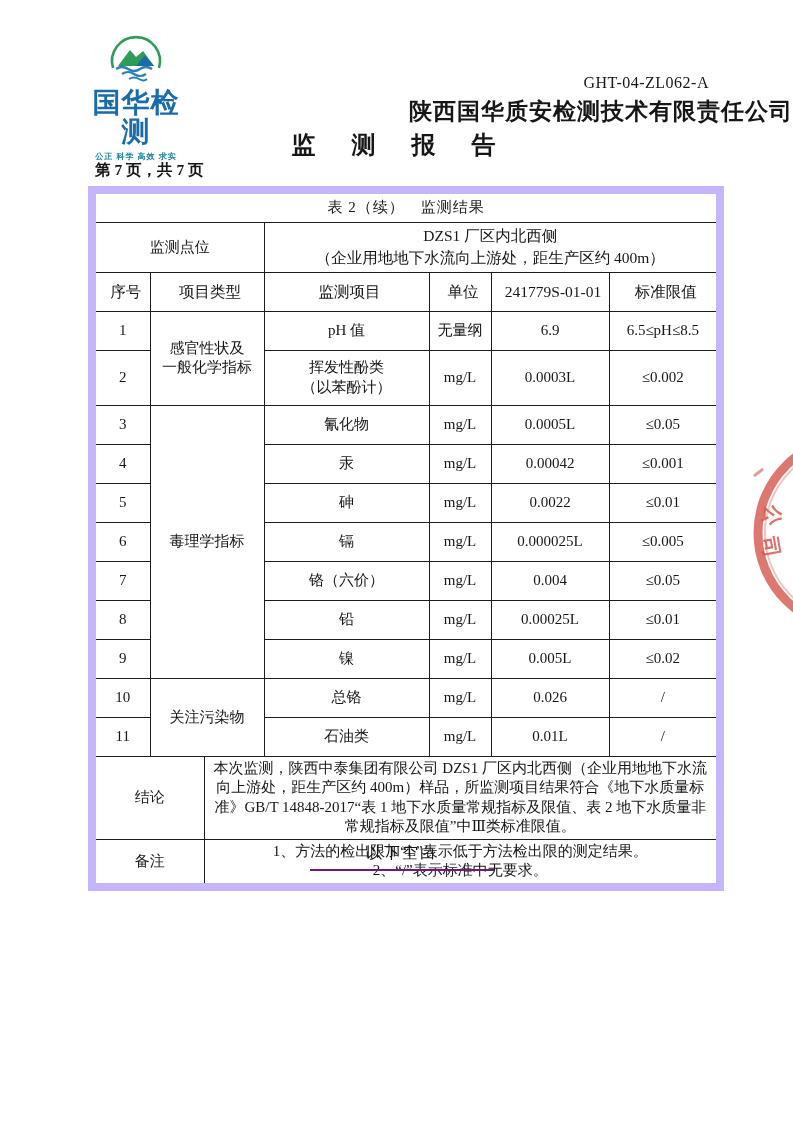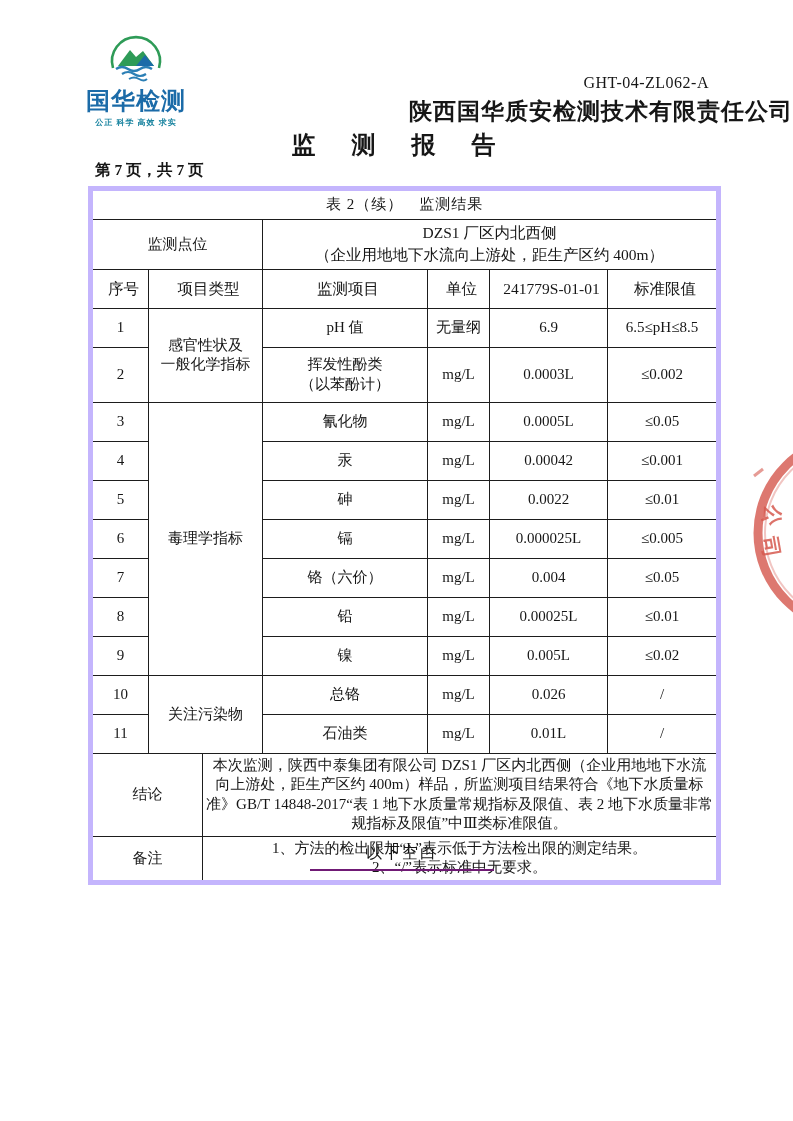--- a/index.html
+++ b/index.html
@@ -5,32 +5,32 @@
   html,body{margin:0;padding:0;}
   body{
     width:793px;height:1121px;position:relative;background:#ffffff;
     font-family:"Liberation Serif","DejaVu Serif",serif;color:#161616;
     overflow:hidden;
   }
   .abs{position:absolute;}
 
   
   .logo{left:82px;top:28px;width:108px;text-align:center;}
-  .logo-name{font-size:24px;font-weight:bold;color:#1b6ba8;letter-spacing:1px;line-height:1.05;
+  .logo-name{font-size:28px;font-weight:bold;color:#1b6ba8;letter-spacing:1px;line-height:1.05;
     font-family:"Liberation Sans","DejaVu Sans",sans-serif;}
   .logo-slogan{font-size:8px;color:#1a84a0;letter-spacing:1px;margin-top:4px;
     font-family:"Liberation Sans","DejaVu Sans",sans-serif;font-weight:bold;}
   .doc-code{top:74px;right:84px;font-size:16px;letter-spacing:.5px;margin-left:19px;}
   .company-title{top:96px;left:0;width:100%;text-align:right;font-size:23px;font-weight:bold;letter-spacing:1px;}
   .report-title{top:129px;left:0;width:100%;text-align:center;font-size:24px;font-weight:bold;letter-spacing:6px;font-family:Liberation Mono, monospace;}
   .meta-row{top:160px;left:95px;width:618px;display:flex;justify-content:space-between;font-size:15.5px;font-weight:bold;}
 
   
   table.report{border-collapse:collapse;table-layout:fixed;position:absolute;left:88px;top:186px;width:628px;
-    border:5px solid #c4b5fd;}
+    border:8px solid #c4b5fd;}
   table.report td{border:1px solid #1d1d1d;text-align:center;vertical-align:middle;
     font-size:15px;line-height:1.3;padding:2px 3px;word-break:break-all;}
   td.tbl-title{font-size:16px;height:24px;letter-spacing:1px;}
   td.pre{white-space:pre-line;}
   td.txt{text-align:left;padding:5px 10px 5px 12px;line-height:1.52;font-size:15.5px;word-break:break-all;}
   .pt-l1,.pt-l2{line-height:1.45;font-size:15.5px;}
   tr.hdr td{height:34px;font-size:15.5px;padding-left:9px;}
   tr.r td{height:34px;}
   tr.r2 td{height:50px;}
   tr.pt td{height:44px;}

